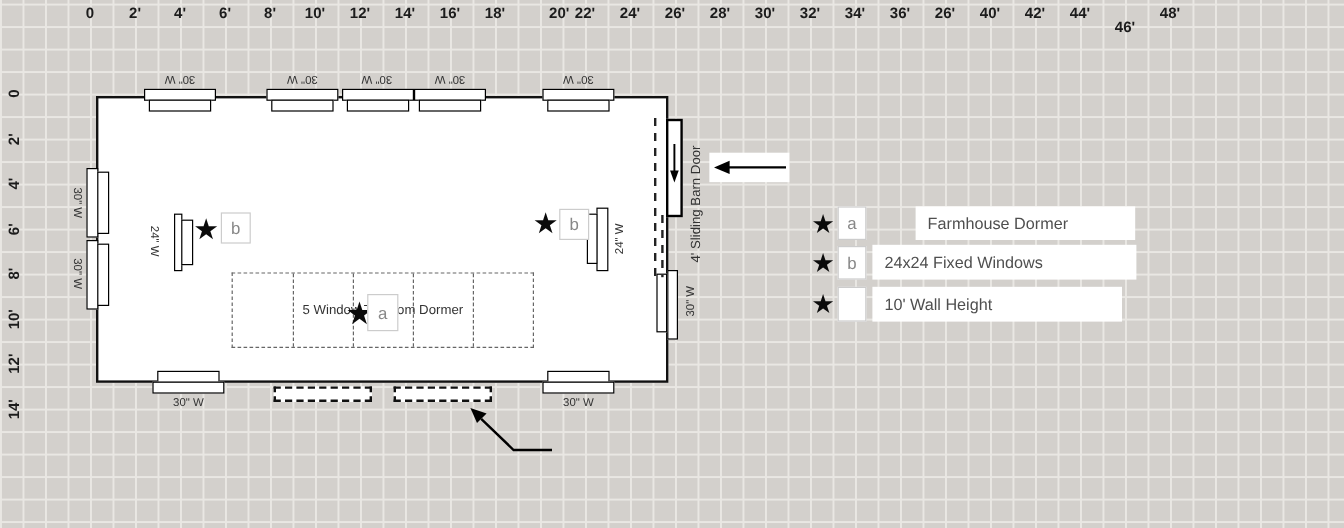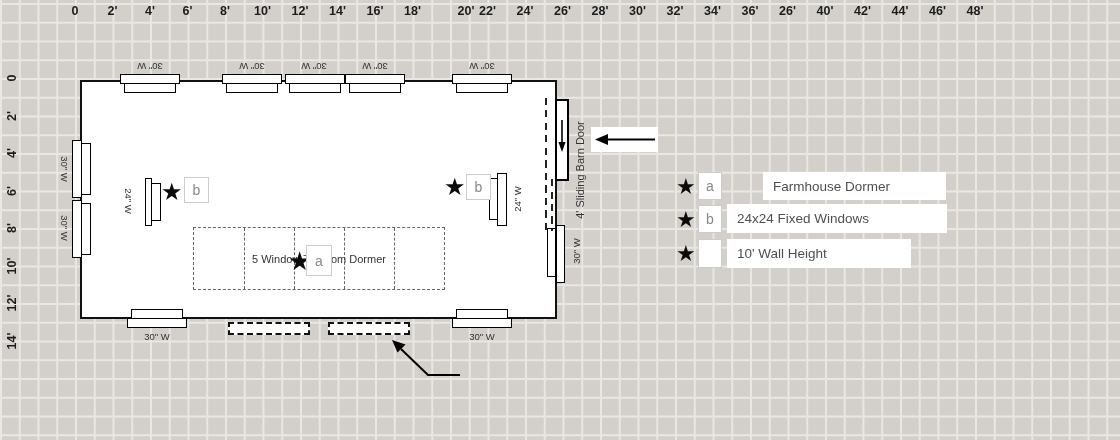--- a/index.html
+++ b/index.html
@@ -103,21 +103,21 @@
       <span class="ruler-label" style="left: 562.5px; top: 4px;">26'</span>
       <span class="ruler-label" style="left: 600px; top: 4px;">28'</span>
       <span class="ruler-label" style="left: 637.5px; top: 4px;">30'</span>
       <span class="ruler-label" style="left: 675px; top: 4px;">32'</span>
       <span class="ruler-label" style="left: 712.5px; top: 4px;">34'</span>
       <span class="ruler-label" style="left: 750px; top: 4px;">36'</span>
       <span class="ruler-label" style="left: 787.5px; top: 4px;">26'</span>
       <span class="ruler-label" style="left: 825px; top: 4px;">40'</span>
       <span class="ruler-label" style="left: 862.5px; top: 4px;">42'</span>
       <span class="ruler-label" style="left: 900px; top: 4px;">44'</span>
-      <span class="ruler-label" style="left: 937.5px; top: 4px;">46'</span>
+      <span class="ruler-label" style="left: 937.5px; top: 16px;">46'</span>
       <span class="ruler-label" style="left: 975px; top: 4px;">48'</span>
     </div>
   <div id="ruler-left">
       <span class="ruler-label-left" style="left: 12px; top: 78px;">0</span>
       <span class="ruler-label-left" style="left: 12px; top: 115.5px;">2'</span>
       <span class="ruler-label-left" style="left: 12px; top: 153px;">4'</span>
       <span class="ruler-label-left" style="left: 12px; top: 190.5px;">6'</span>
       <span class="ruler-label-left" style="left: 12px; top: 228px;">8'</span>
       <span class="ruler-label-left" style="left: 12px; top: 265.5px;">10'</span>
       <span class="ruler-label-left" style="left: 12px; top: 303px;">12'</span>
@@ -223,20 +223,20 @@
   <div class="legend-star" style="left:676px;top:176px;">★</div>
   <div class="keybox" style="left:698px;top:172px;width:24px;height:28px;">a</div>
   <div class="note" style="left:763px;top:172px;width:183px;height:28px;">Farmhouse Dormer</div>
 
   <div class="legend-star" style="left:676px;top:209px;">★</div>
   <div class="keybox" style="left:698px;top:205px;width:24px;height:28px;">b</div>
   <div class="note" style="left:727px;top:204px;width:220px;height:29px;">24x24 Fixed Windows</div>
 
   <div class="legend-star" style="left:676px;top:243px;">★</div>
   <div class="keybox" style="left:698px;top:239px;width:24px;height:29px;"></div>
-  <div class="note" style="left:727px;top:239px;width:184px;height:29px;">10' Wall Height</div>
+  <div class="note" style="left:727px;top:239px;width:208px;height:29px;">10' Wall Height</div>
 
   <svg style="left:386px;top:334px;" width="76" height="46" viewBox="0 0 76 46">
     <polyline points="74,41 42,41 15,15" fill="none" stroke="#000" stroke-width="2"></polyline>
     <polygon points="6,6 19.5,10.5 11.5,18.5" fill="#000"></polygon>
   </svg>
 
 </div>
 
 </body></html>

